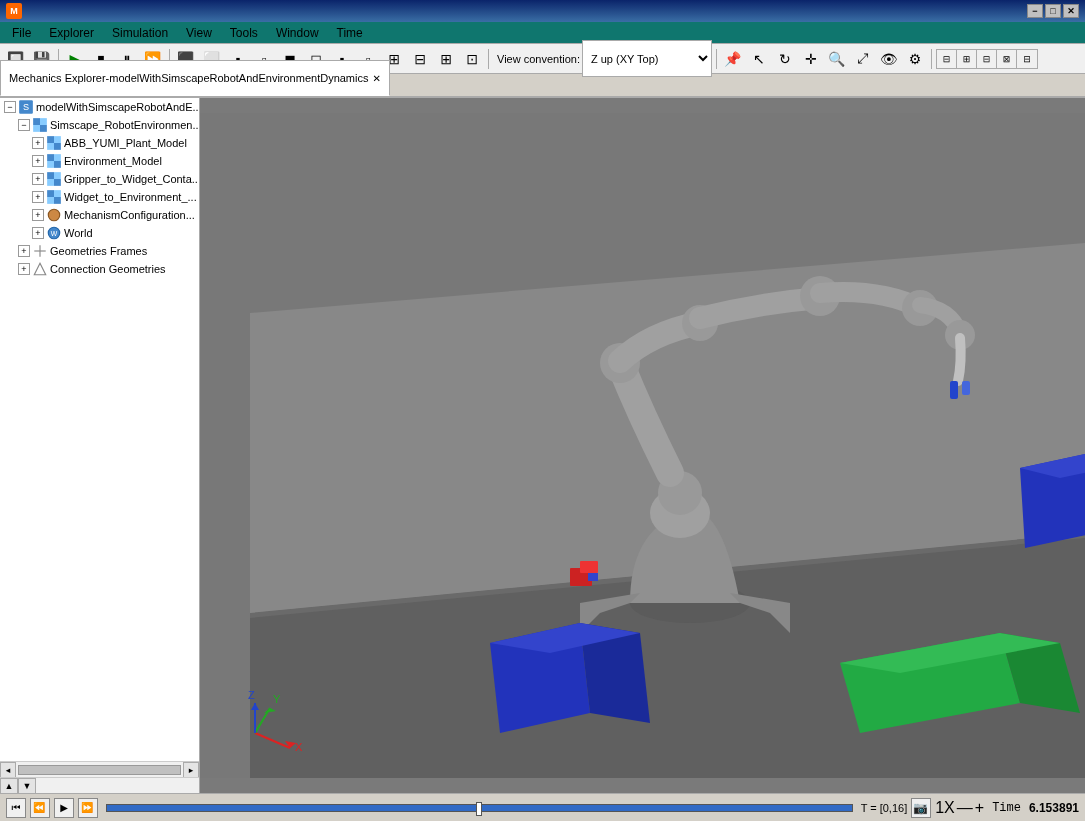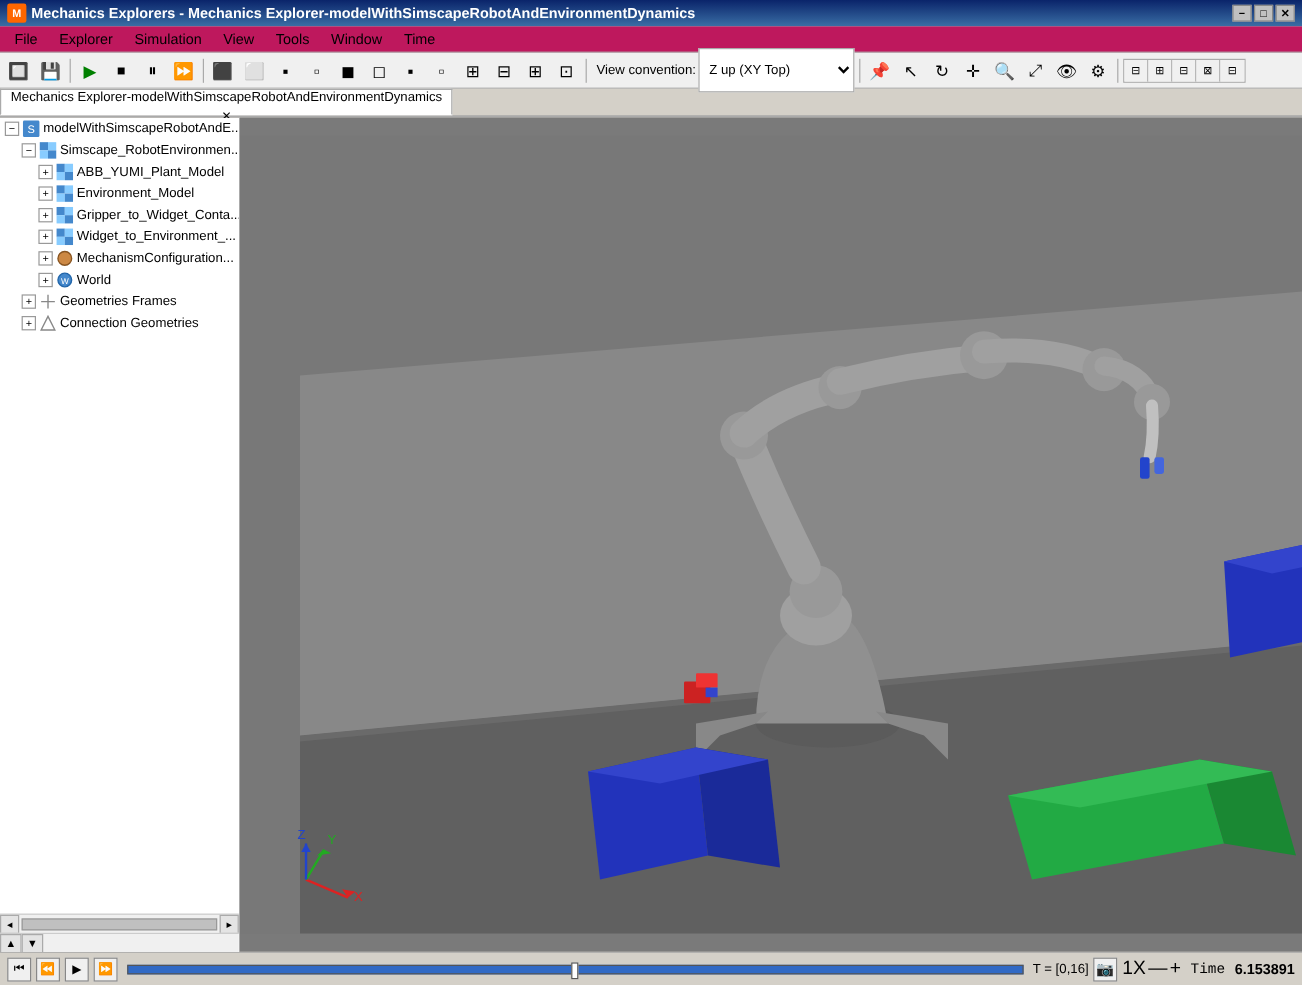--- a/index.html
+++ b/index.html
@@ -24,21 +24,21 @@
       background: #c0c0c0;
       border: 1px solid #888;
       display: flex; align-items: center; justify-content: center;
       font-size: 9px; color: #000; cursor: pointer;
     }
     .title-icon { width: 16px; height: 16px; background: #ff6600; border-radius: 2px; font-size: 9px; display: flex; align-items: center; justify-content: center; color: white; }
 
     
     #menu-bar {
       height: 22px;
-      background: #be185d;
+      background: #0f766e;
       display: flex;
       align-items: center;
       border-bottom: 1px solid #aaa;
       padding: 0 4px;
       gap: 2px;
     }
     .menu-item {
       padding: 2px 8px;
       cursor: pointer;
       font-size: 12px;
@@ -75,27 +75,27 @@
 
     
     #tab-bar {
       height: 24px;
       background: #d4d0c8;
       border-bottom: 2px solid #aaa;
       display: flex;
       align-items: flex-end;
     }
     .tab {
-      height: 22px;
+      height: 36px;
       background: #ece9d8;
       border: 1px solid #aaa;
       border-bottom: none;
       padding: 0 8px;
       display: flex; align-items: center; gap: 4px;
-      font-size: 11px; cursor: pointer; flex-direction: column;
+      font-size: 11px; cursor: pointer;
     }
     .tab.active { background: white; border-bottom: 1px solid white; }
     .tab-close { cursor: pointer; font-size: 10px; }
 
     
     #sidebar {
       width: 200px;
       min-width: 200px;
       background: white;
       border-right: 1px solid #aaa;
@@ -186,21 +186,20 @@
     .grid-btn { width: 20px; height: 18px; border-right: 1px solid #aaa; background: #f0f0f0; cursor: pointer; display: flex; align-items: center; justify-content: center; font-size: 9px; }
     .grid-btn:last-child { border-right: none; }
 
   </style>
 </head>
 <body>
 
 <div id="title-bar">
   <div id="title-bar-left">
     <div class="title-icon">M</div>
-    <span>Mechanics Explorers - Mechanics Explorer-modelWithSimscapeRobotAndEnvironmentDynamics</span>
   </div>
   <div id="title-bar-right">
     <div class="title-btn">−</div>
     <div class="title-btn">□</div>
     <div class="title-btn">✕</div>
   </div>
 </div>
 
 <div id="menu-bar">
   <span class="menu-item">File</span>

